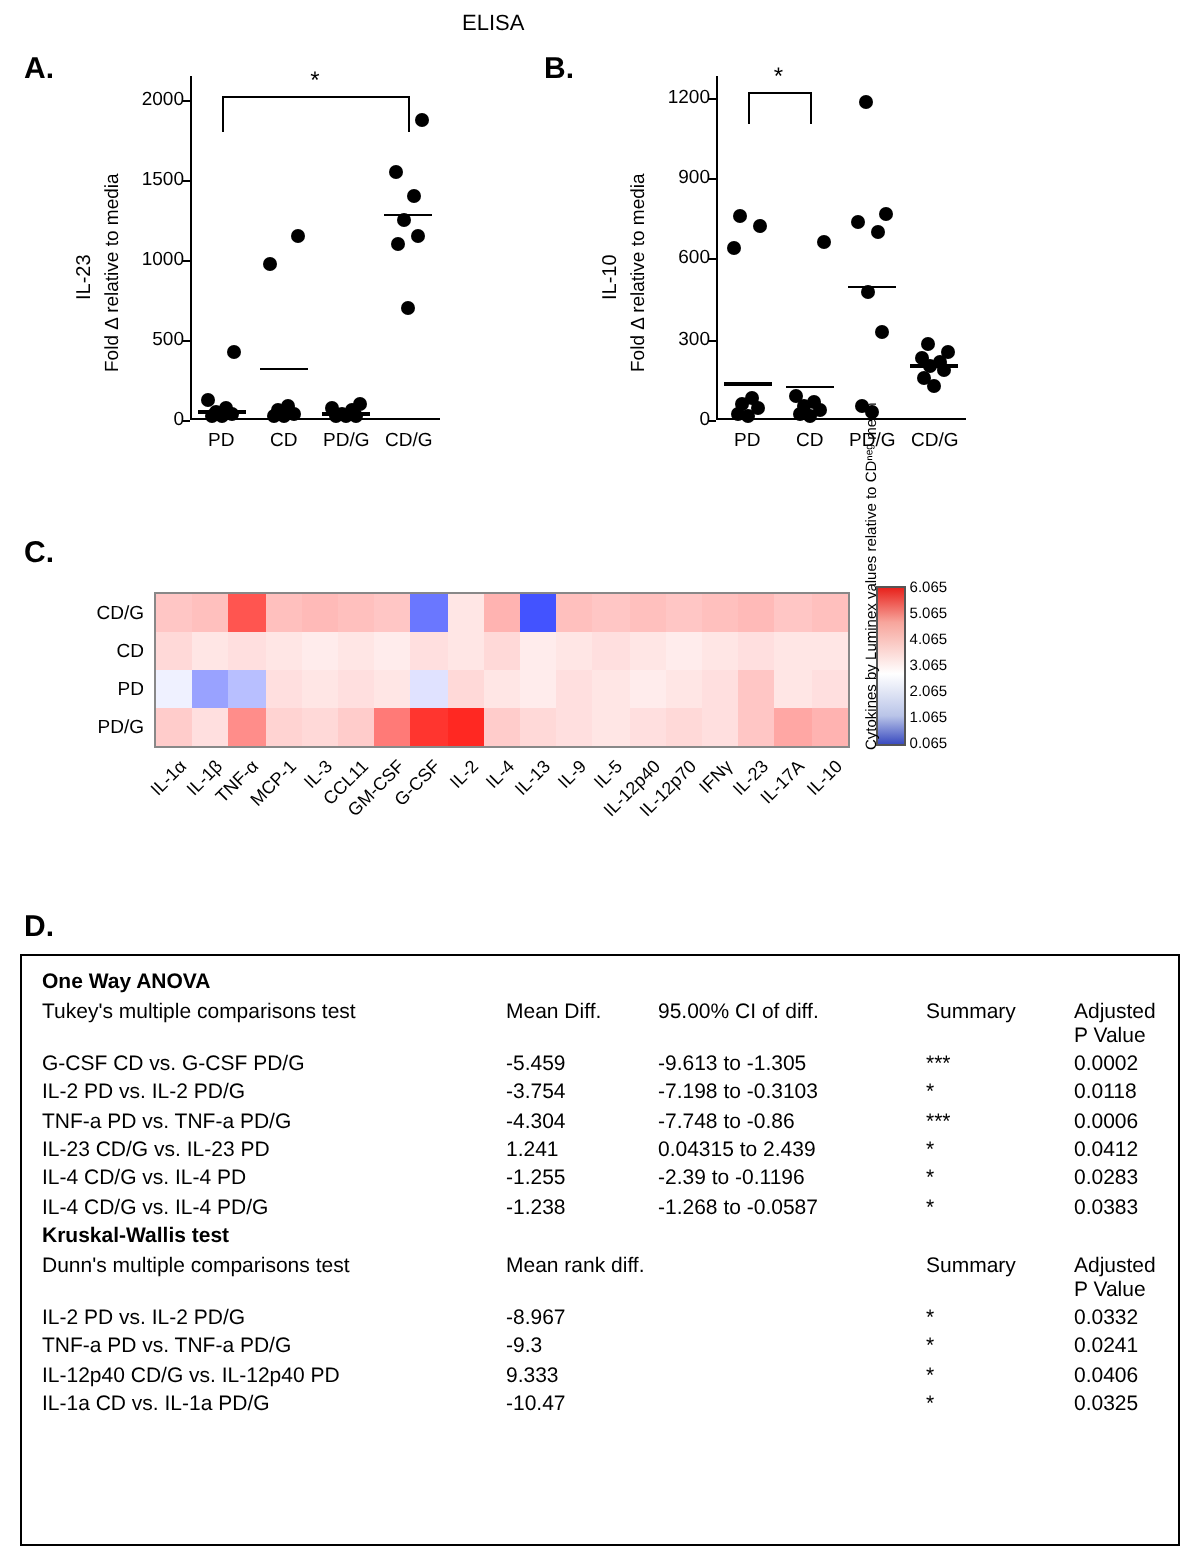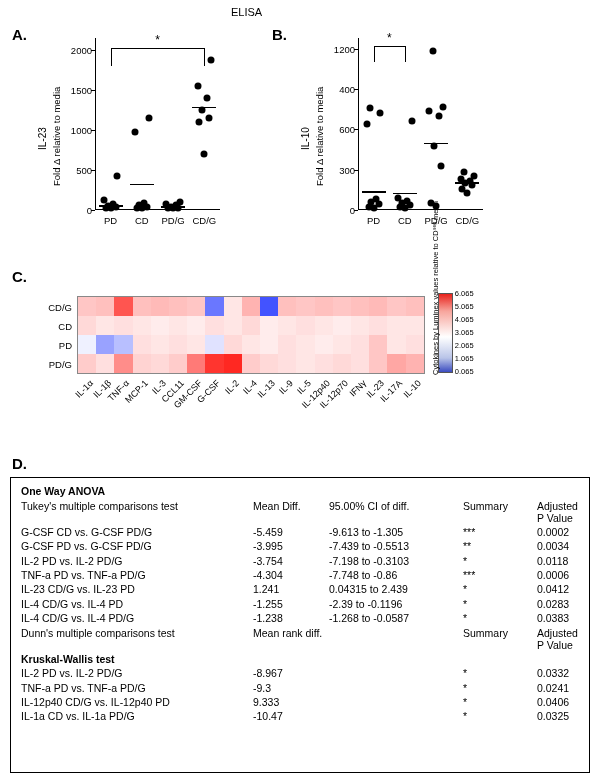--- a/index.html
+++ b/index.html
@@ -153,21 +153,21 @@
 <div class="panel-letter" style="left:272px;top:26px;">B.</div>
 <div id="plotB" class="plot" style="left:358px;top:38px;width:125px;height:172px;">
     <div class="axis-y" style="height: 172px;"></div>
     <div class="axis-x" style="width: 125px;"></div>
     <div class="ytick" style="top: 172px;">0</div>
     <div class="ytickmark" style="top: 172px;"></div>
     <div class="ytick" style="top: 131.688px;">300</div>
     <div class="ytickmark" style="top: 131.688px;"></div>
     <div class="ytick" style="top: 91.375px;">600</div>
     <div class="ytickmark" style="top: 91.375px;"></div>
-    <div class="ytick" style="top: 51.0625px;">400</div>
+    <div class="ytick" style="top: 51.0625px;">900</div>
     <div class="ytickmark" style="top: 51.0625px;"></div>
     <div class="ytick" style="top: 10.75px;">1200</div>
     <div class="ytickmark" style="top: 10.75px;"></div>
     <div class="dot" style="left: 15.625px; top: 170px;"></div>
     <div class="dot" style="left: 10.525px; top: 168.641px;"></div>
     <div class="dot" style="left: 20.725px; top: 165.953px;"></div>
     <div class="dot" style="left: 13.075px; top: 163.938px;"></div>
     <div class="dot" style="left: 18.175px; top: 161.25px;"></div>
     <div class="dot" style="left: 8.825px; top: 86px;"></div>
     <div class="dot" style="left: 22.425px; top: 75.25px;"></div>
@@ -345,27 +345,20 @@
           <td class="col-p">Adjusted P Value</td>
         </tr>
         <tr>
           <td class="col-test">G-CSF CD vs. G-CSF PD/G</td>
           <td class="col-diff">-5.459</td>
           <td class="col-ci">-9.613 to -1.305</td>
           <td class="col-sum">***</td>
           <td class="col-p">0.0002</td>
         </tr>
         <tr>
-          <td class="col-test">G-CSF PD vs. G-CSF PD/G</td>
-          <td class="col-diff">-3.995</td>
-          <td class="col-ci">-7.439 to -0.5513</td>
-          <td class="col-sum">**</td>
-          <td class="col-p">0.0034</td>
-        </tr>
-        <tr>
           <td class="col-test">IL-2 PD vs. IL-2 PD/G</td>
           <td class="col-diff">-3.754</td>
           <td class="col-ci">-7.198 to -0.3103</td>
           <td class="col-sum">*</td>
           <td class="col-p">0.0118</td>
         </tr>
         <tr>
           <td class="col-test">TNF-a PD vs. TNF-a PD/G</td>
           <td class="col-diff">-4.304</td>
           <td class="col-ci">-7.748 to -0.86</td>
@@ -387,34 +380,34 @@
           <td class="col-p">0.0283</td>
         </tr>
         <tr>
           <td class="col-test">IL-4 CD/G vs. IL-4 PD/G</td>
           <td class="col-diff">-1.238</td>
           <td class="col-ci">-1.268 to -0.0587</td>
           <td class="col-sum">*</td>
           <td class="col-p">0.0383</td>
         </tr>
         <tr>
+          <td class="sec-head" style="font-weight: bold;">Kruskal-Wallis test</td>
+          <td class="sec-head" style="font-weight: bold;"></td>
+          <td class="sec-head" style="font-weight: bold;"></td>
+          <td class="sec-head" style="font-weight: bold;"></td>
+          <td class="sec-head" style="font-weight: bold;"></td>
+        </tr>
+        <tr>
           <td class="col-test">Dunn's multiple comparisons test</td>
           <td class="col-diff">Mean rank diff.</td>
           <td class="col-ci"></td>
           <td class="col-sum">Summary</td>
           <td class="col-p">Adjusted P Value</td>
         </tr>
         <tr>
-          <td class="sec-head" style="font-weight: bold;">Kruskal-Wallis test</td>
-          <td class="sec-head" style="font-weight: bold;"></td>
-          <td class="sec-head" style="font-weight: bold;"></td>
-          <td class="sec-head" style="font-weight: bold;"></td>
-          <td class="sec-head" style="font-weight: bold;"></td>
-        </tr>
-        <tr>
           <td class="col-test">IL-2 PD vs. IL-2 PD/G</td>
           <td class="col-diff">-8.967</td>
           <td class="col-ci"></td>
           <td class="col-sum">*</td>
           <td class="col-p">0.0332</td>
         </tr>
         <tr>
           <td class="col-test">TNF-a PD vs. TNF-a PD/G</td>
           <td class="col-diff">-9.3</td>
           <td class="col-ci"></td>

